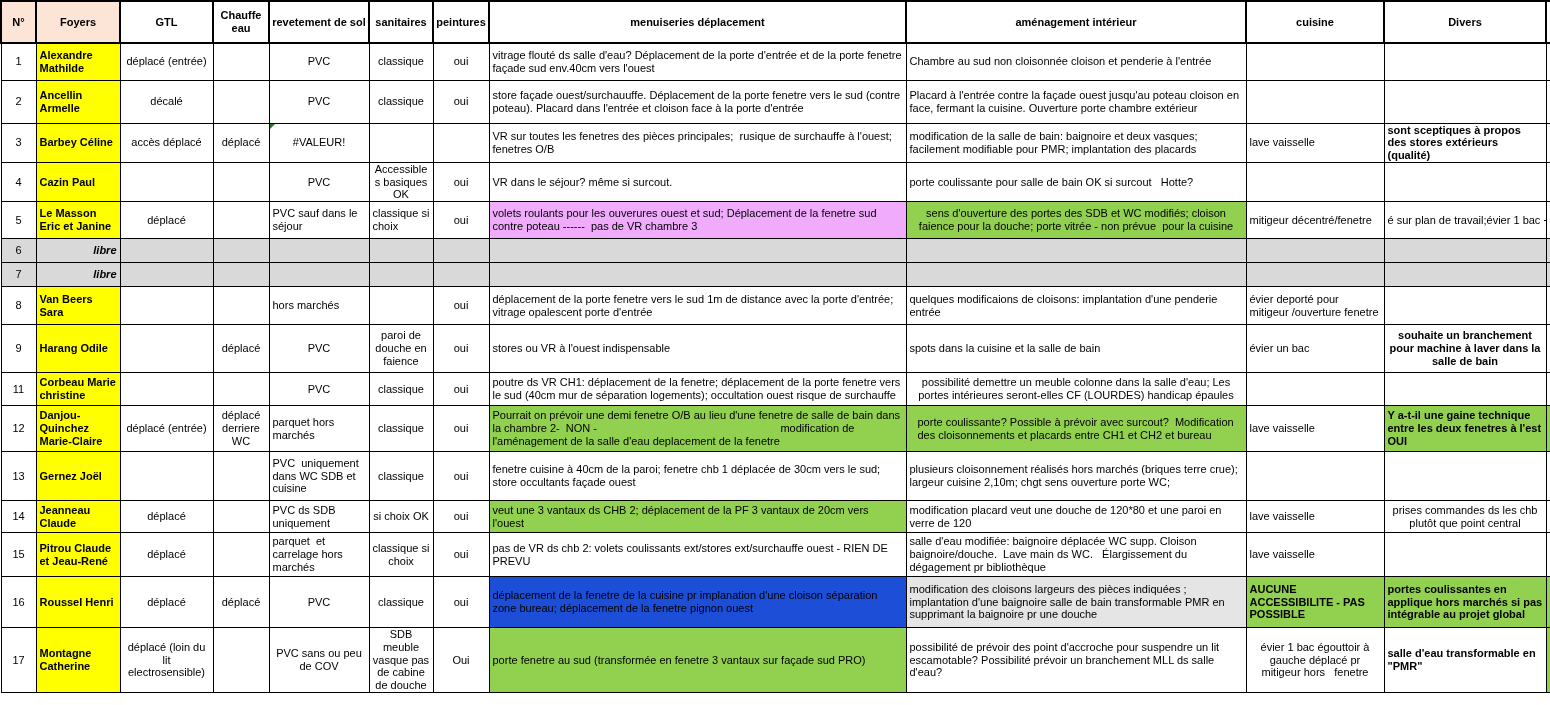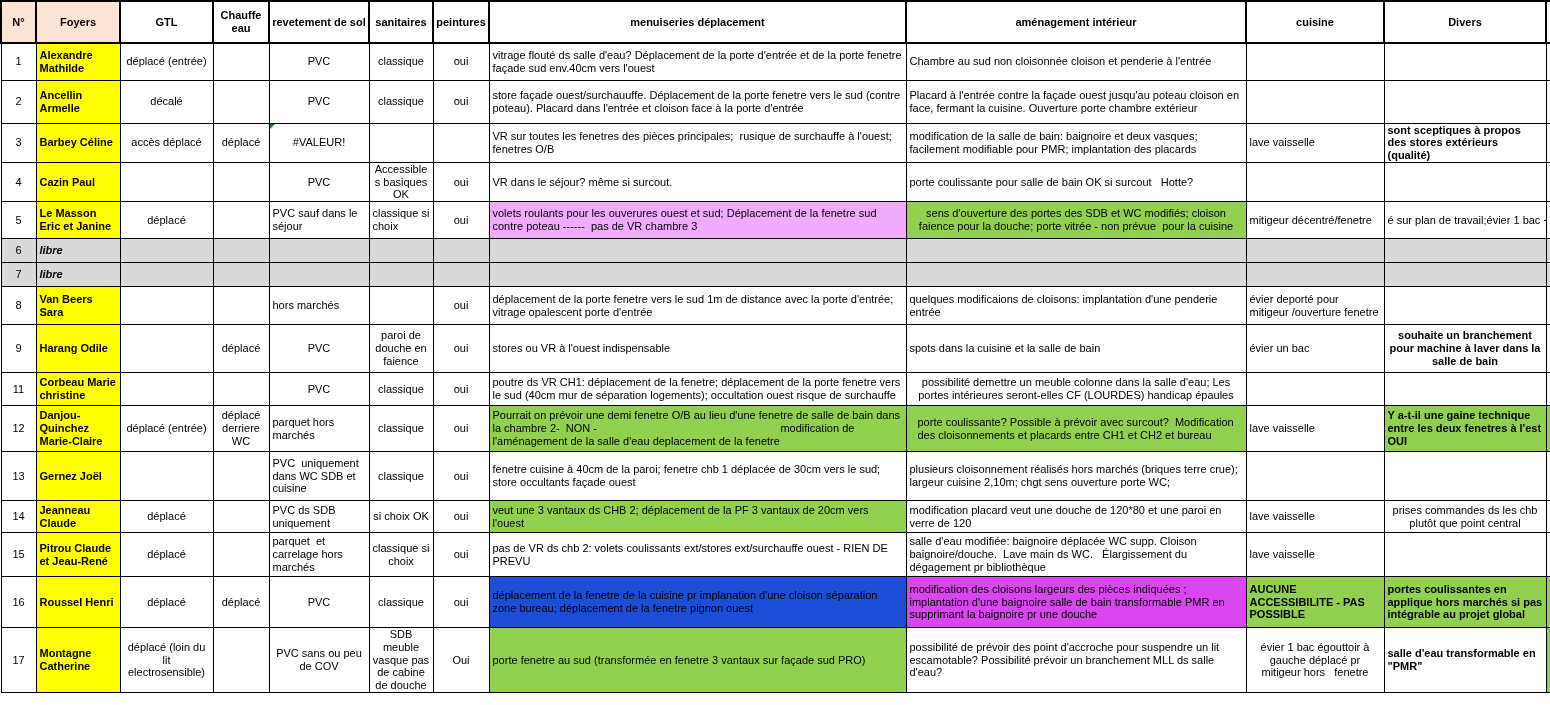--- a/index.html
+++ b/index.html
@@ -10,21 +10,21 @@
         overflow:hidden;vertical-align:middle;white-space:pre-wrap;word-wrap:break-word;
         color:#000;position:relative;}
   thead th{border:2px solid #000;font-weight:bold;text-align:center;font-size:11px;
            padding:0 1px;background:#ffffff;}
   thead th.peach{background:#FCE4D6;}
   td.c{text-align:center;}
   td.l{text-align:left;}
   td.numcol{text-align:center;font-size:11px;}
   td.foyer{font-weight:bold;background:#FFFF00;text-align:left;}
   tr.libre td{background:#D9D9D9;}
-  tr.libre td.foyer{background:#D9D9D9;font-style:italic;text-align:left;}
+  tr.libre td.foyer{background:#D9D9D9;font-style:italic;text-align:right;}
   td.bold{font-weight:bold;}
   td.nowrap{white-space:nowrap;}
   .err-corner{position:absolute;top:0;left:0;width:0;height:0;
               border-top:5px solid #1E7B1E;border-right:5px solid transparent;}
 </style>
 </head>
 <body>
 
 <div class="sheet">
   <table>
@@ -257,21 +257,21 @@
         </tr>
         <tr style="height: 51px;">
           <td class="numcol">16</td>
           <td class="foyer">Roussel Henri</td>
           <td class="c">déplacé</td>
           <td class="c">déplacé</td>
           <td class="c">PVC</td>
           <td class="c">classique</td>
           <td class="c">oui</td>
           <td class="l" style="background: #1d4ed8;">déplacement de la fenetre de la cuisine pr implanation d'une cloison séparation zone bureau; déplacement de la fenetre pignon ouest</td>
-          <td class="l" style="background: #d946ef;">modification des cloisons largeurs des pièces indiquées ; implantation d'une baignoire salle de bain transformable PMR en supprimant la baignoire pr une douche</td>
+          <td class="l" style="background: #e5e5e5;">modification des cloisons largeurs des pièces indiquées ; implantation d'une baignoire salle de bain transformable PMR en supprimant la baignoire pr une douche</td>
           <td class="l bold" style="background: rgb(146, 208, 80);">AUCUNE ACCESSIBILITE - PAS POSSIBLE</td>
           <td class="l bold" style="background: rgb(146, 208, 80);">portes coulissantes en applique hors marchés si pas intégrable au projet global</td>
           <td style="background: rgb(146, 208, 80);"></td>
         </tr>
         <tr style="height: 54px;">
           <td class="numcol">17</td>
           <td class="foyer">Montagne Catherine</td>
           <td class="c">déplacé (loin du lit electrosensible)</td>
           <td class="c"></td>
           <td class="c">PVC sans ou peu de COV</td>

